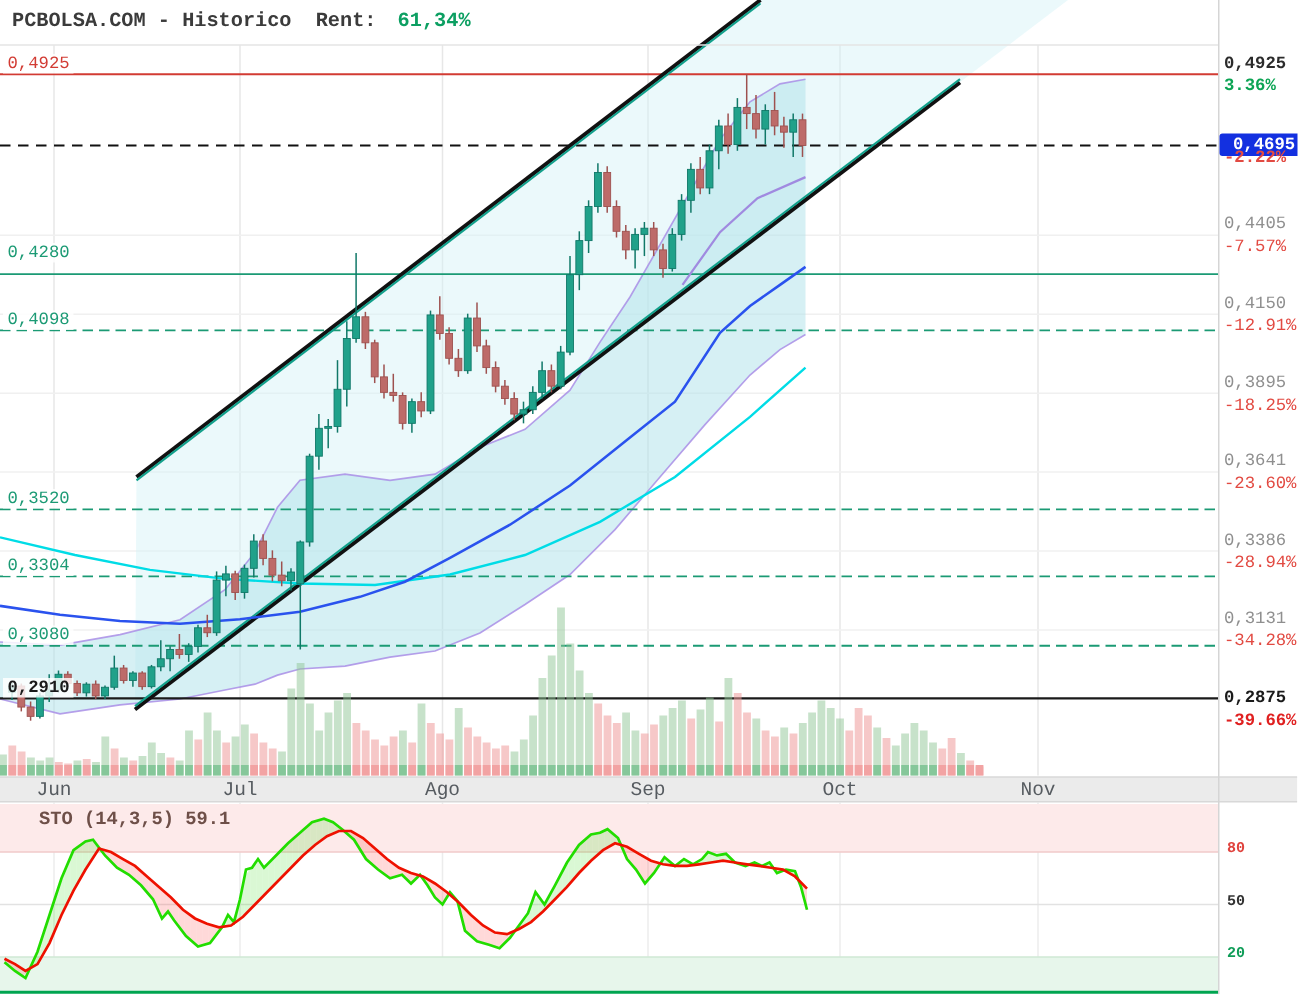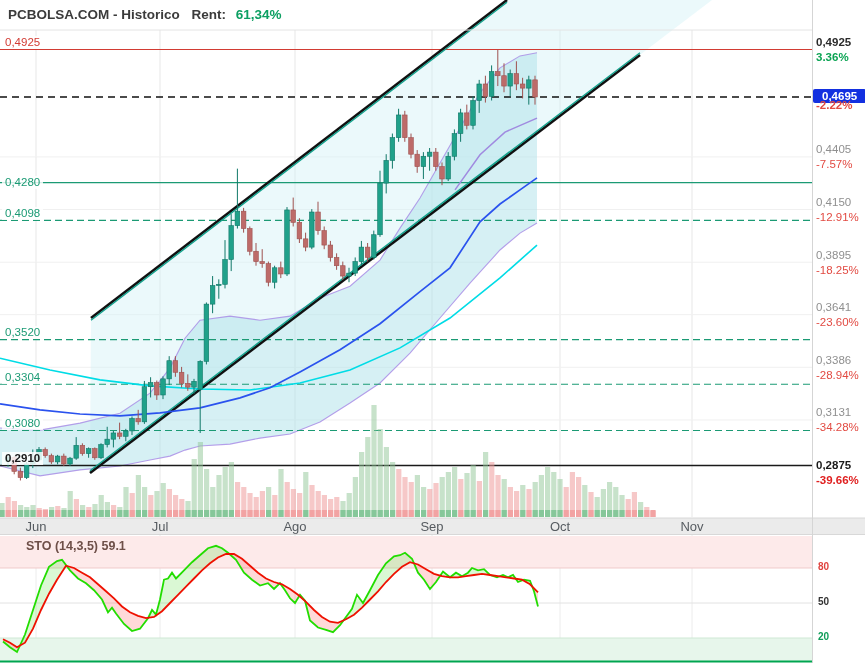--- a/index.html
+++ b/index.html
@@ -1,17 +1,17 @@
 <!DOCTYPE html>
 <html><head>
 <meta charset="utf-8">
 <style>
   html,body{margin:0;padding:0;width:865px;height:663px;overflow:hidden;background:#fff;
     font-family:"Liberation Sans",sans-serif;}
-  #stage{position:relative;width:723px;height:663px;background:#fff;}
+  #stage{position:relative;width:723px;height:663px;background:#fff;font-family:Liberation Mono, monospace;}
   svg{position:absolute;left:0;top:0;}
   .ovl{position:absolute;white-space:nowrap;}
   #hdr{left:8px;top:7px;font-size:13.5px;font-weight:bold;color:#3b3b3b;}
   #hdr .rent-val{color:#0c9f62;margin-left:6px;}
   #legend{left:24px;top:24px;font-size:12.5px;}
   #legend span{margin-right:14px;font-weight:500;}
   .lvl-label{position:absolute;left:2px;font-size:11.5px;background:rgba(255,255,255,.82);
     padding:0 3px;line-height:13px;}
   .rt{position:absolute;left:816px;font-size:11.5px;line-height:13px;}
   .badge{position:absolute;left:813px;color:#fff;font-weight:bold;font-size:11.5px;
@@ -621,21 +621,21 @@
 
   <div id="hdr" class="ovl">
     <span>PCBOLSA.COM - Historico</span>
     <span style="margin-left:8px">Rent:</span>
     <span class="rent-val">61,34%</span>
   </div>
 
 
   <div id="left-labels">
       <div class="lvl-label" style="top: 36.005px; color: rgb(210, 59, 51);">0,4925</div>
-      <div class="lvl-label" style="top: 176px; color: rgb(27, 154, 116);">0,4280</div>
+      <div class="lvl-label" style="top: 162px; color: rgb(27, 154, 116);">0,4280</div>
       <div class="lvl-label" style="top: 206.78px; color: rgb(27, 154, 116);">0,4098</div>
       <div class="lvl-label" style="top: 326.137px; color: rgb(27, 154, 116);">0,3520</div>
       <div class="lvl-label" style="top: 370.741px; color: rgb(27, 154, 116);">0,3304</div>
       <div class="lvl-label" style="top: 416.997px; color: rgb(27, 154, 116);">0,3080</div>
       <div class="lvl-label" style="top: 452.102px; color: rgb(26, 26, 26); font-weight: bold;">0,2910</div>
     </div>
   <div id="right-labels">
       <div class="rt" style="top: 36.005px; color: rgb(43, 43, 43); font-weight: bold;">0,4925</div>
       <div class="rt" style="top: 51.005px; color: rgb(12, 164, 84); font-weight: bold;">3.36%</div>
       <div class="badge" style="top: 89px; background: rgb(19, 48, 224);">0,4695</div>

